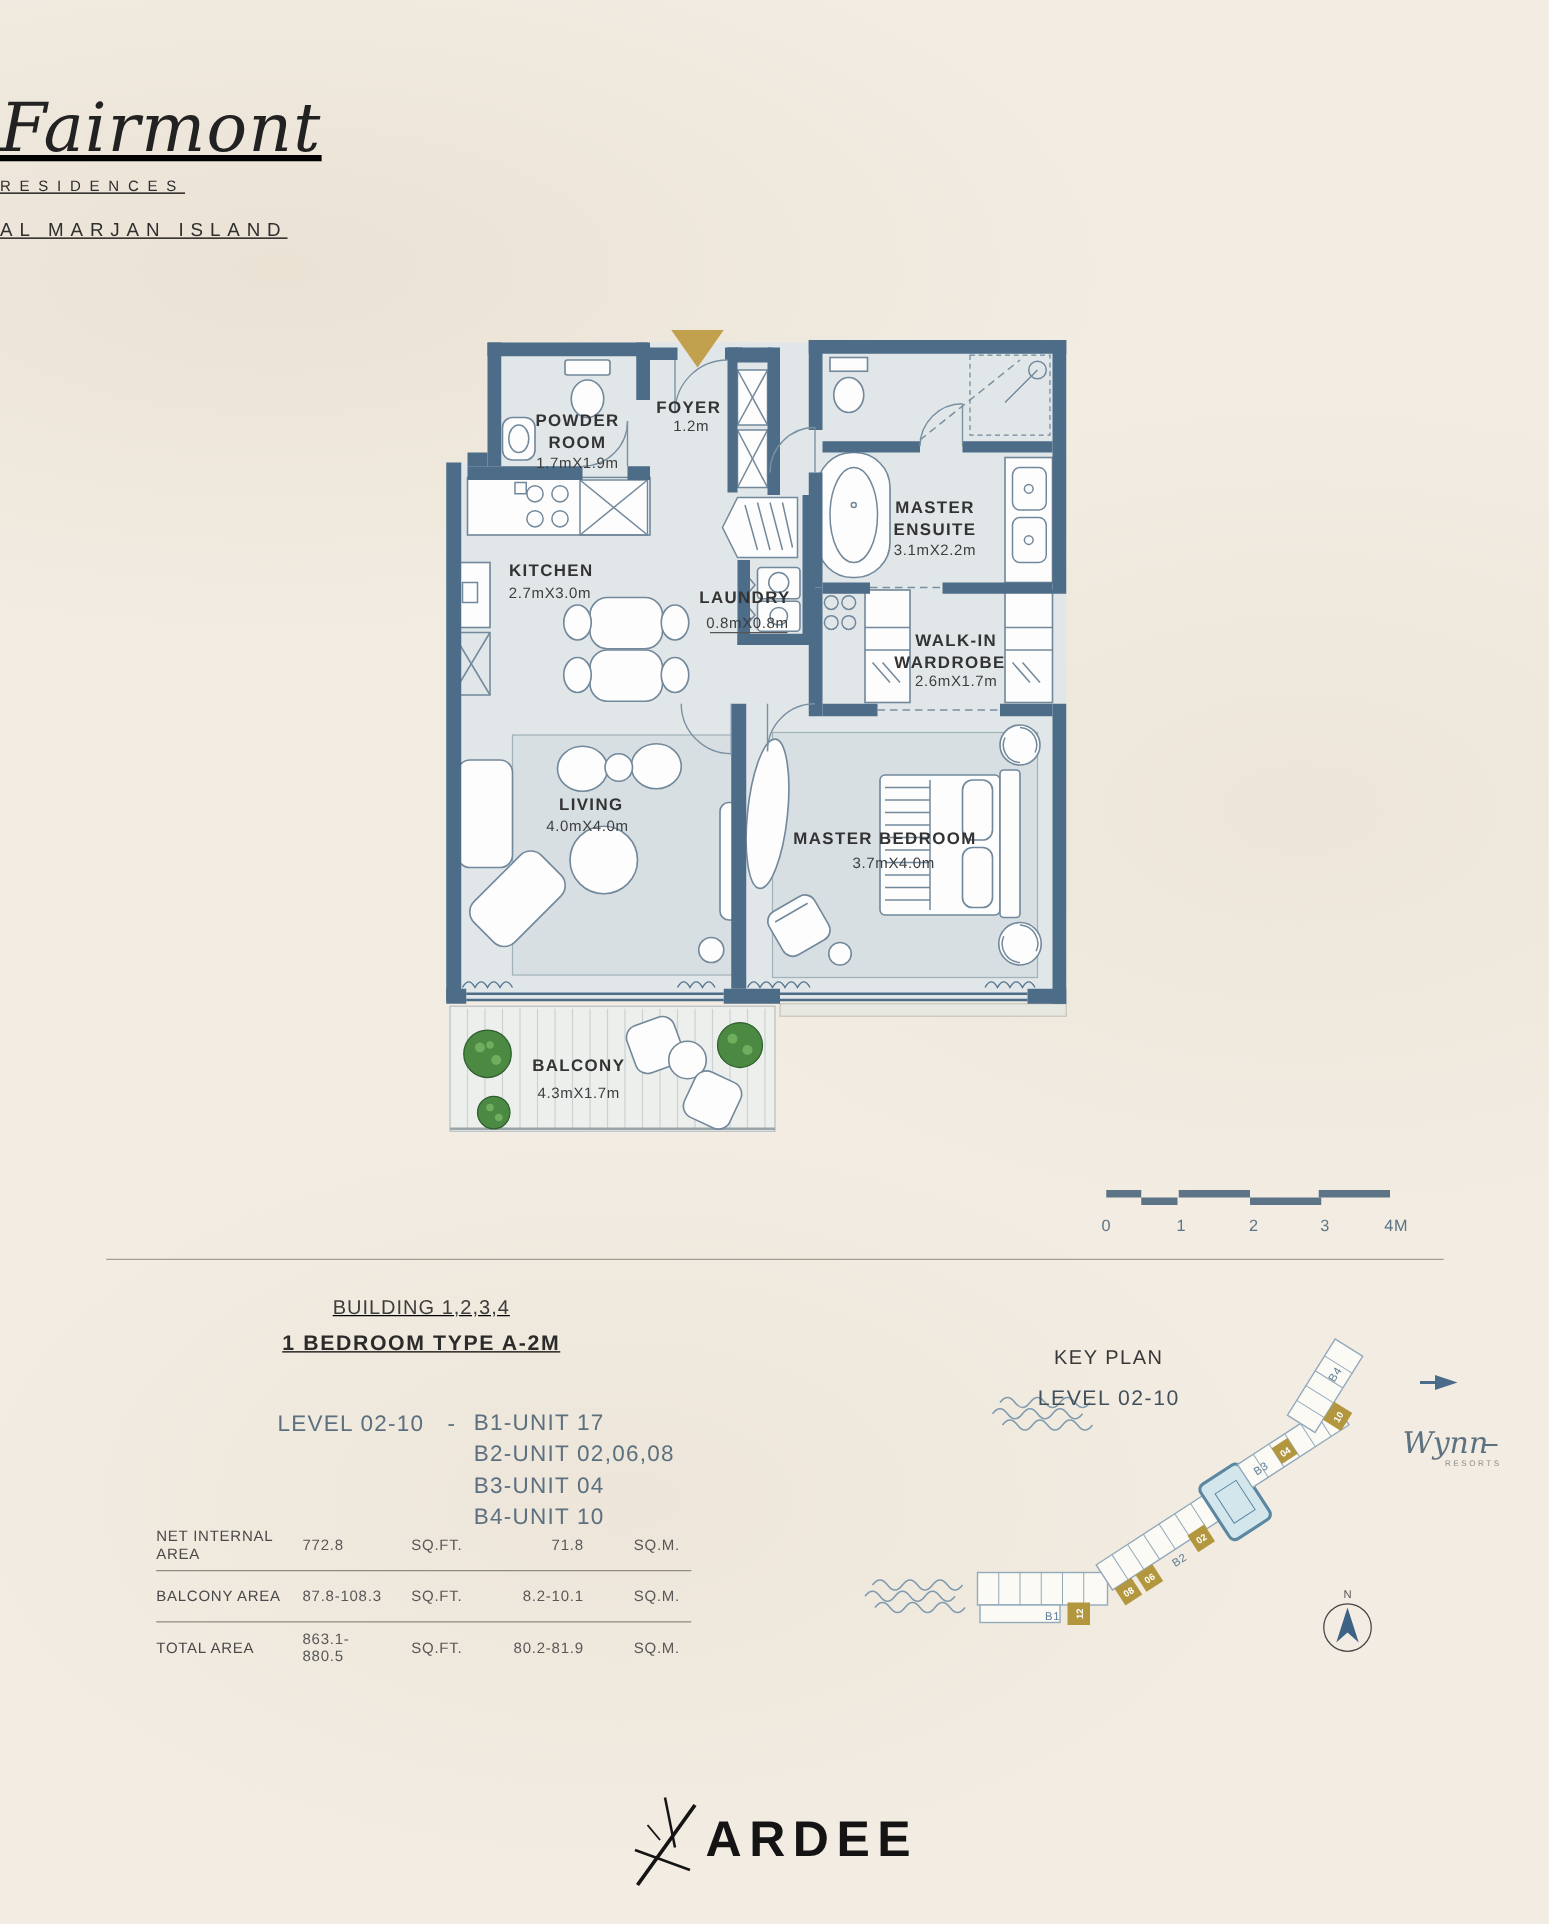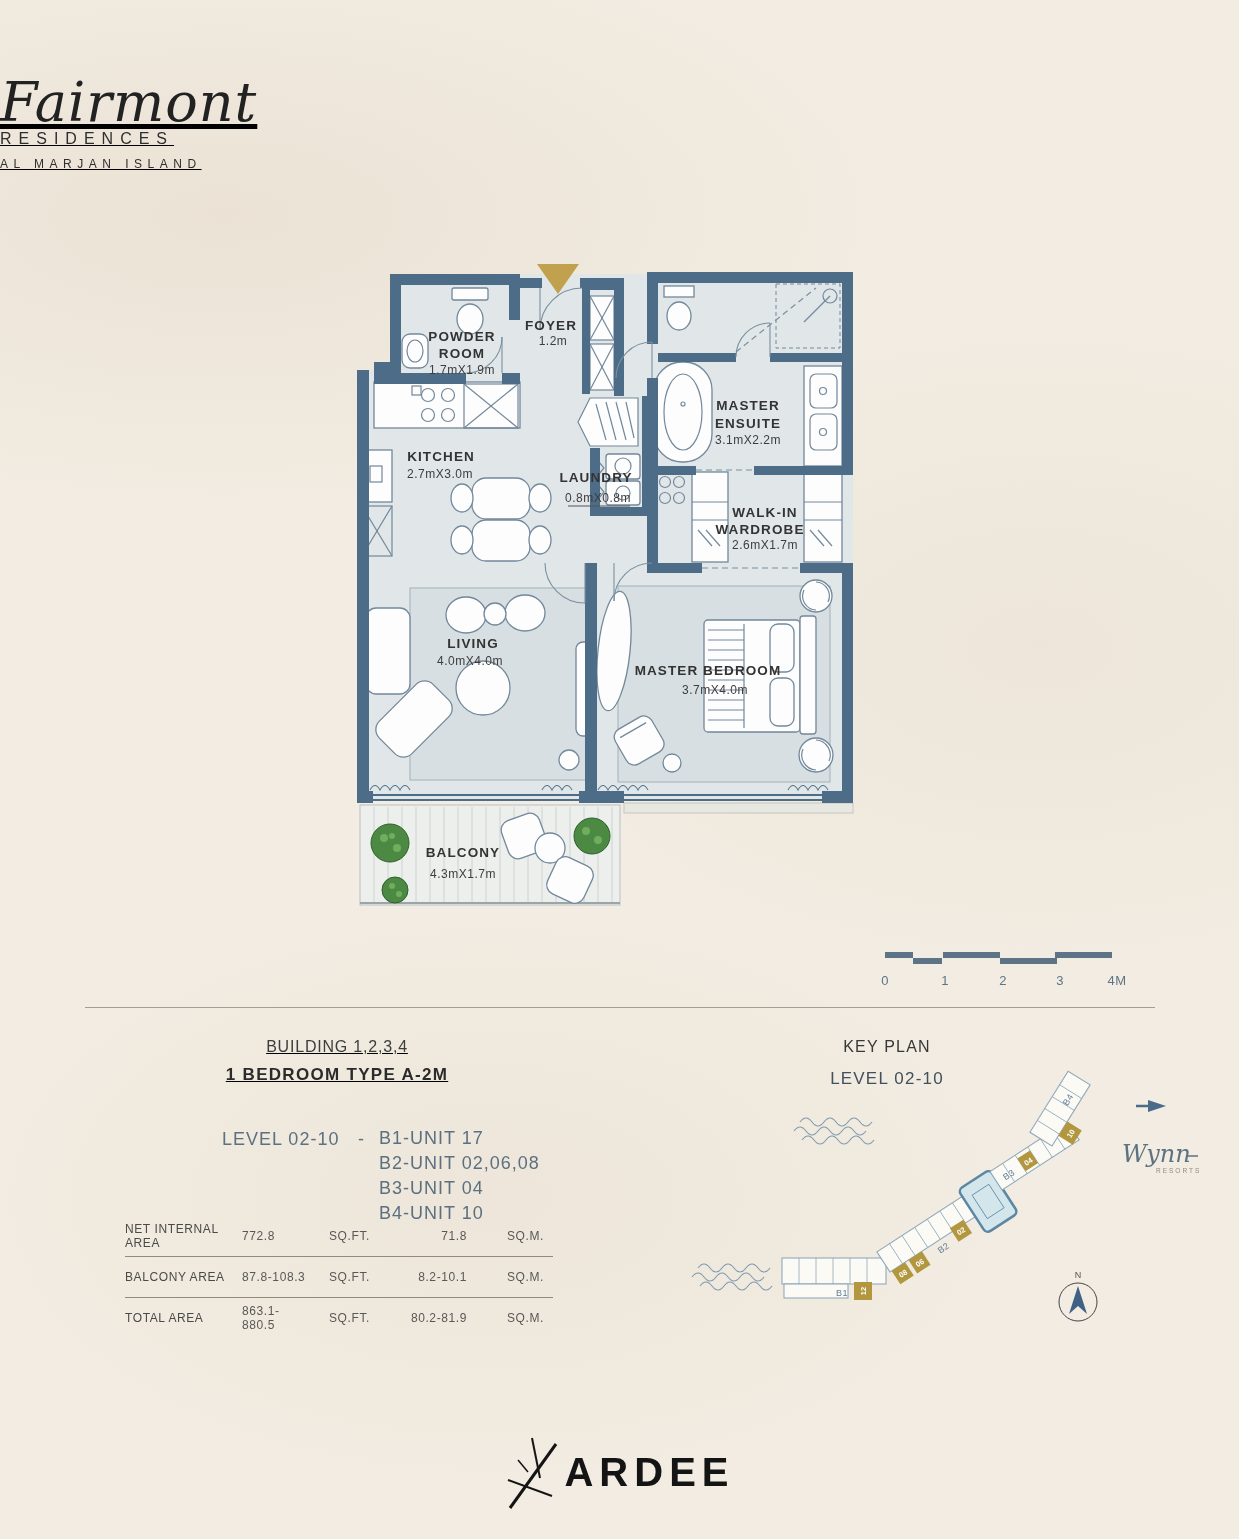--- a/index.html
+++ b/index.html
@@ -8,22 +8,22 @@
     background:
       radial-gradient(1100px 480px at 18% 14%, rgba(226,214,196,.45), transparent 62%),
       radial-gradient(950px 560px at 84% 42%, rgba(229,219,203,.40), transparent 60%),
       radial-gradient(900px 500px at 40% 78%, rgba(228,217,200,.35), transparent 60%),
       #f2ece2;}
   .abs{position:absolute;}
   
   .brand{left:0;right:11px;top:76px;text-align:left;text-decoration:underline;}
   .brand-script{font-family:"DejaVu Serif",serif;font-style:italic;font-size:54px;
     color:#222;letter-spacing:1px;line-height:1;}
-  .brand-sub{font-size:16px;letter-spacing:7px;color:#2e2e2e;font-weight:500;}
-  .brand-sub2{font-size:12px;letter-spacing:5.5px;color:#2e2e2e;margin-top:9px;font-weight:500;}
+  .brand-sub{font-size:12px;letter-spacing:7px;color:#2e2e2e;margin-top:12px;font-weight:500;}
+  .brand-sub2{font-size:15px;letter-spacing:5.5px;color:#2e2e2e;margin-top:20px;font-weight:500;}
   
   svg text{font-family:"Liberation Sans",sans-serif;}
   .rn{font-size:13.5px;font-weight:700;letter-spacing:1.1px;fill:#333;text-anchor:middle;}
   .rd{font-size:12px;font-weight:500;letter-spacing:.5px;fill:#3d3d3d;text-anchor:middle;}
   .fur{fill:#fdfdfd;stroke:#72889b;stroke-width:1.3;}
   .furl{fill:none;stroke:#72889b;stroke-width:1.2;}
   .wall{fill:#4d6c87;}
   .arc{fill:none;stroke:#7a90a1;stroke-width:1.1;}
   .dash{fill:none;stroke:#7a90a1;stroke-width:1.2;stroke-dasharray:6 4;}
   .scallop{fill:none;stroke:#54748e;stroke-width:1.1;}
@@ -42,21 +42,21 @@
   .d-table{left:125px;top:1216px;width:428px;font-size:12px;color:#4a4a4a;letter-spacing:.6px;}
   .d-row{display:flex;align-items:center;height:40px;}
   .d-row .lab{flex:1;}
   .d-row .v1{width:70px;color:#585858;}
   .d-row .u1{width:52px;margin-left:17px;color:#585858;}
   .d-row .v2{width:86px;text-align:right;color:#585858;}
   .d-row .u2{width:46px;margin-left:40px;color:#585858;}
   .d-sep{height:1px;background:#908a7f;}
   
   .kp-head{left:787px;top:1038px;width:200px;text-align:center;}
-  .kp-title{font-size:16px;color:#383838;letter-spacing:1.2px;font-weight:500;}
+  .kp-title{font-size:16px;color:#383838;letter-spacing:1.2px;font-weight:500;margin-top:40px;}
   .kp-level{font-size:17px;color:#42505b;letter-spacing:1.2px;margin-top:13px;font-weight:500;}
   .kb{font-size:9px;fill:#5e7e97;letter-spacing:.5px;}
   .kg{font-size:7.5px;fill:#fff;font-weight:700;text-anchor:middle;}
   .kpbl{fill:#fbfaf5;stroke:#92a9ba;stroke-width:1.1;}
   .kpline{stroke:#92a9ba;stroke-width:.8;}
   .wynn{font-family:"DejaVu Serif",serif;font-style:italic;font-size:24px;fill:#5d7280;}
   .wynnsub{font-size:6.5px;fill:#8d8d82;letter-spacing:2px;}
   .north-n{font-size:9px;fill:#555;text-anchor:middle;}
   
   .footer{left:0;right:0;top:1432px;display:flex;justify-content:center;align-items:center;}

